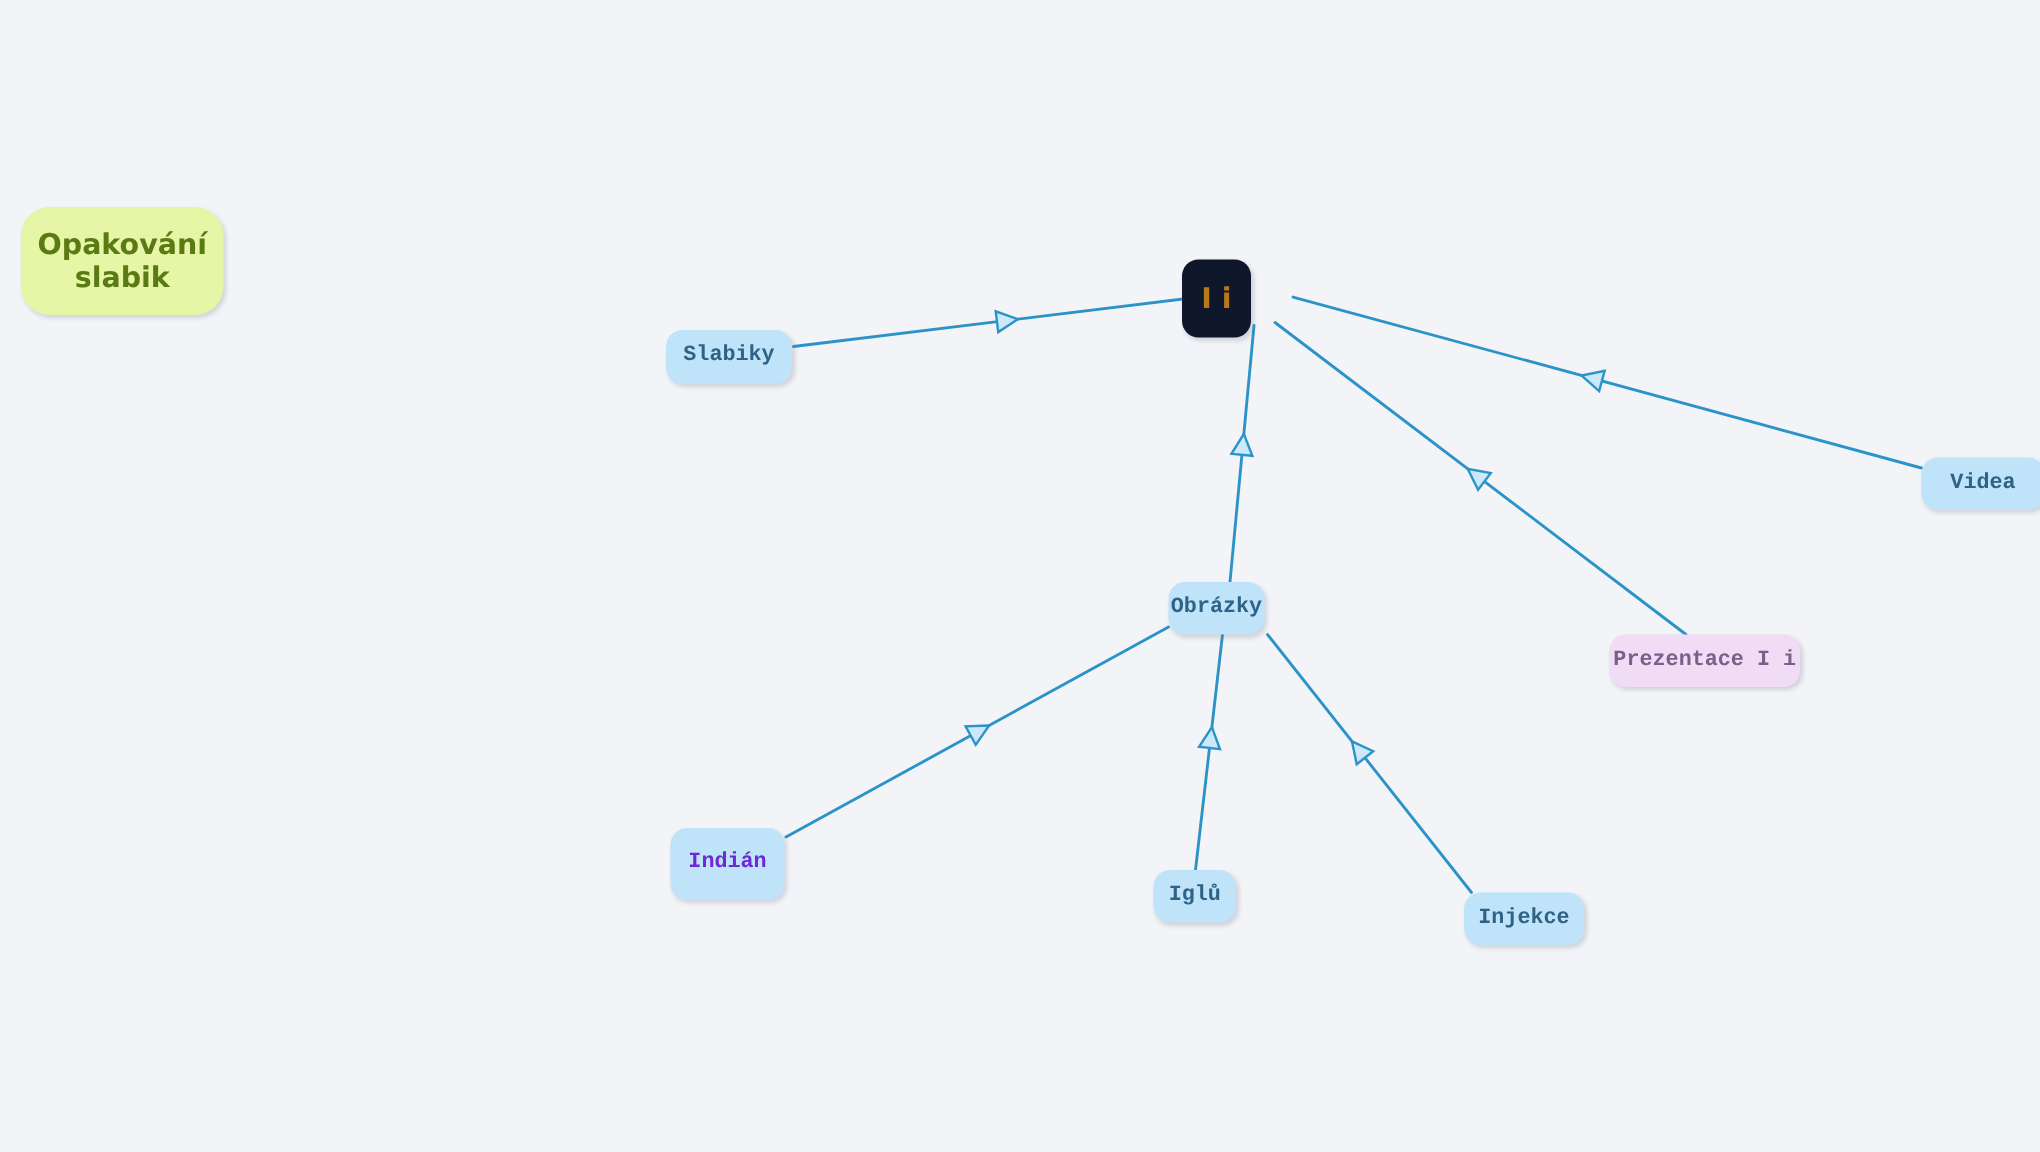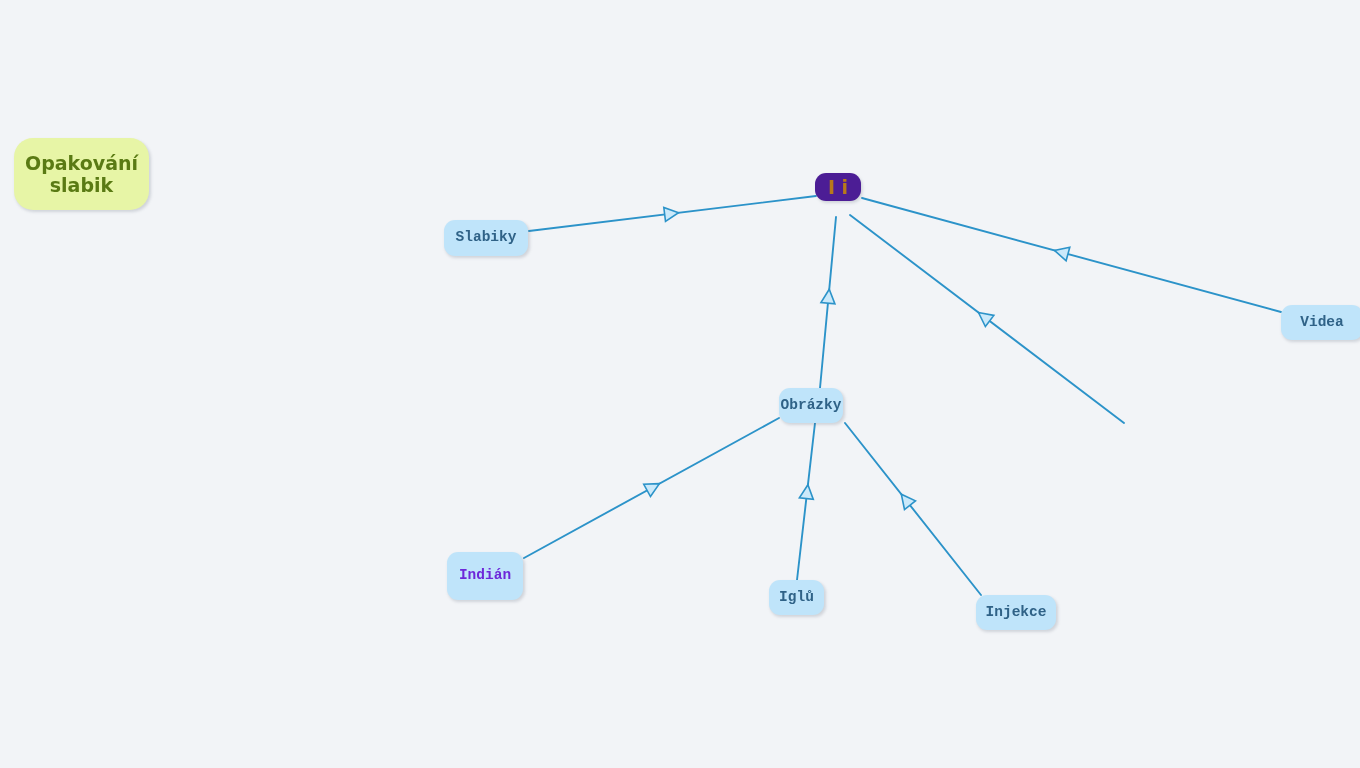--- a/index.html
+++ b/index.html
@@ -74,20 +74,21 @@
         <line x1="797" y1="580" x2="815" y2="423" stroke="#2c93c9" stroke-width="1.9" stroke-linecap="round"></line>
         <path d="M 9,0 L -5,-7 L -5,7 Z" fill="#cbe9fa" stroke="#2c93c9" stroke-width="1.6" stroke-linejoin="miter" transform="translate(806.9,493.65) rotate(-83.45961417180338)"></path>
       </g>
       <g>
         <line x1="981" y1="595" x2="845" y2="423" stroke="#2c93c9" stroke-width="1.9" stroke-linecap="round"></line>
         <path d="M 9,0 L -5,-7 L -5,7 Z" fill="#cbe9fa" stroke="#2c93c9" stroke-width="1.6" stroke-linejoin="miter" transform="translate(906.88,501.26) rotate(-128.33334010909863)"></path>
       </g>
     </svg>
 <div class="node topic" style="left: 14px; top: 138px; width: 135px; height: 72px; background: rgb(231, 245, 166); color: rgb(90, 122, 20); font-size: 19px;"><span>Opakování
 slabik</span></div>
-    <div class="node center" style="left: 815px; top: 173px; width: 46px; height: 28px; background: #4c1d95; color: rgb(184, 121, 26); font-size: 19px;"><span>I i</span></div>
+    <div class="node center" style="left: 788px; top: 173px; width: 46px; height: 52px; background: #0f172a; color: rgb(184, 121, 26); font-size: 19px;"><span>I i</span></div>
     <div class="node leaf" style="left: 444px; top: 220px; width: 84px; height: 36px; background: rgb(191, 228, 250); color: rgb(47, 98, 135); font-size: 14.5px;"><span>Slabiky</span></div>
     <div class="node leaf" style="left: 1281px; top: 305px; width: 82px; height: 35px; background: rgb(191, 228, 250); color: rgb(47, 98, 135); font-size: 14.5px;"><span>Videa</span></div>
+    <div class="node leaf" style="left: 1073px; top: 423px; width: 127px; height: 35px; background: rgb(240, 220, 245); color: rgb(122, 95, 138); font-size: 14.5px;"><span>Prezentace I i</span></div>
     <div class="node leaf" style="left: 779px; top: 388px; width: 64px; height: 35px; background: rgb(191, 228, 250); color: rgb(47, 98, 135); font-size: 14.5px;"><span>Obrázky</span></div>
     <div class="node leaf" style="left: 447px; top: 552px; width: 76px; height: 48px; background: rgb(191, 228, 250); color: #6d28d9; font-size: 14.5px;"><span>Indián</span></div>
     <div class="node leaf" style="left: 769px; top: 580px; width: 55px; height: 35px; background: rgb(191, 228, 250); color: rgb(47, 98, 135); font-size: 14.5px;"><span>Iglů</span></div>
     <div class="node leaf" style="left: 976px; top: 595px; width: 80px; height: 35px; background: rgb(191, 228, 250); color: rgb(47, 98, 135); font-size: 14.5px;"><span>Injekce</span></div>
   </div>
 
 </body></html>

